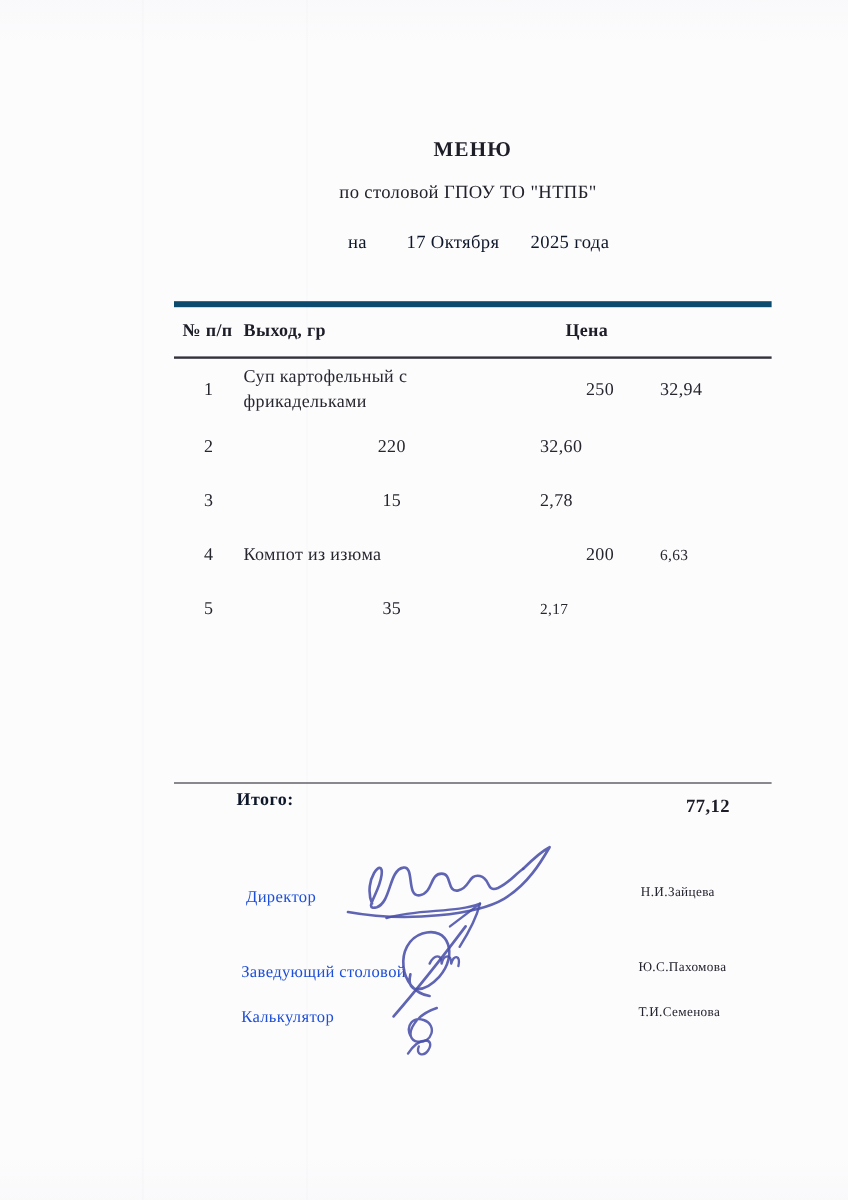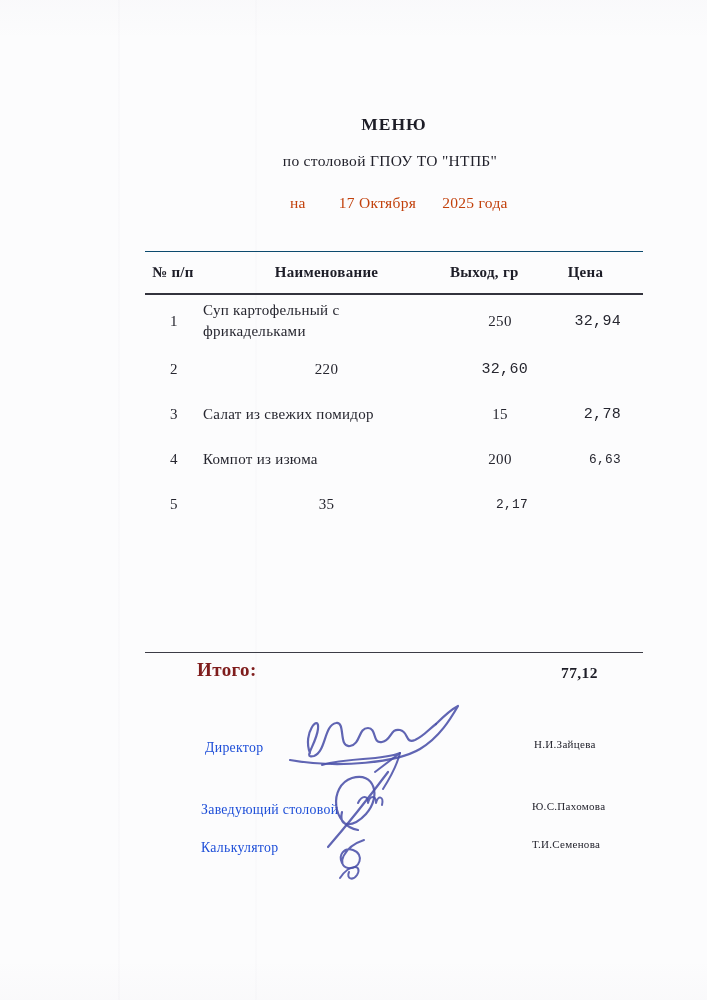--- a/index.html
+++ b/index.html
@@ -23,29 +23,29 @@
   
   .doc-title{
     left:0;top:114;width:698px;top:114px;text-align:center;
     font-size:17.5px;font-weight:bold;letter-spacing:1px;color:#1d1d27;
   }
   .doc-subtitle{
     left:0;top:152px;width:690px;text-align:center;
     font-size:15.5px;letter-spacing:.3px;color:#22222c;
   }
   .doc-dateline{
-    left:245px;top:194px;font-size:15.5px;letter-spacing:.3px;color:#c2410c;white-space:nowrap;
+    left:245px;top:194px;font-size:15.5px;letter-spacing:.3px;color:#0f172a;white-space:nowrap;
   }
   .doc-dateline .gap1{display:inline-block;width:33px;}
   .doc-dateline .gap2{display:inline-block;width:26px;}
 
   
   .menu-table{
     left:100px;top:251px;width:498px;
-    border-top:1px solid #0c4a6e;
+    border-top:5px solid #0c4a6e;
   }
   .t-head{
     display:grid;grid-template-columns:58px 247px 100px 93px;
     align-items:center;height:41px;
     border-bottom:2.4px solid #33333d;
     font-weight:bold;font-size:15px;color:#1d1d27;letter-spacing:.3px;
   }
   .t-head .h-num{text-align:left;padding-left:7px;}
   .t-head .h-name{text-align:center;}
   .t-head .h-out{text-align:left;}
@@ -53,32 +53,32 @@
 
   .t-row{
     display:grid;grid-template-columns:58px 247px 100px 93px;
     align-items:center;height:45px;
     font-size:15px;color:#26262f;letter-spacing:.3px;
   }
   .t-row.tall{height:52px;}
   .c-num{text-align:center;}
   .c-name{line-height:21px;max-width:192px;}
   .c-out{text-align:center;}
-  .c-price{text-align:right;padding-right:22px;font-family:Liberation Mono, monospace;}
+  .c-price{text-align:left;padding-right:22px;}
   .c-price.small{font-size:12.8px;}
 
   
   .total-rule{
     left:100px;top:652px;width:498px;height:0;border-top:1.7px solid #3c3c46;
   }
   .total-label{
-    left:152px;top:659px;font-size:19px;font-weight:bold;color:#7f1d1d;letter-spacing:.4px;
+    left:152px;top:659px;font-size:15px;font-weight:bold;color:#0f172a;letter-spacing:.4px;
   }
   .total-value{
-    left:516px;top:664px;width:58px;text-align:left;
+    left:516px;top:664px;width:58px;text-align:center;
     font-size:15.5px;font-weight:bold;color:#1d1d27;letter-spacing:.4px;
   }
 
   
   .sig-role{font-size:13.8px;color:#1d4ed8;letter-spacing:.3px;}
   .sig-name{font-size:11px;color:#23232d;letter-spacing:.3px;}
   .role-a{left:160px;top:740px;}
   .name-a{left:489px;top:738px;}
   .role-b{left:156px;top:802px;}
   .name-b{left:487px;top:800px;}
@@ -93,41 +93,39 @@
 
 <div class="scan-texture"></div>
 
 <div class="abs doc-title">МЕНЮ</div>
 <div class="abs doc-subtitle">по столовой ГПОУ ТО "НТПБ"</div>
 <div class="abs doc-dateline"><span>на</span><span class="gap1"></span><span>17 Октября</span><span class="gap2"></span><span>2025 года</span></div>
 
 <div class="abs menu-table">
   <div class="t-head">
     <div class="h-num">№ п/п</div>
-    <div class="h-name">Наименование</div>
     <div class="h-out">Выход, гр</div>
     <div class="h-price">Цена</div>
   </div>
   <div id="table-body">
   <div class="t-row tall">
     <div class="c-num">1</div>
     <div class="c-name">Суп картофельный с фрикадельками</div>
     <div class="c-out">250</div>
     <div class="c-price">32,94</div>
   </div>
 
   <div class="t-row">
     <div class="c-num">2</div>
     <div class="c-out">220</div>
     <div class="c-price">32,60</div>
   </div>
 
   <div class="t-row">
     <div class="c-num">3</div>
-    <div class="c-name">Салат из свежих помидор</div>
     <div class="c-out">15</div>
     <div class="c-price">2,78</div>
   </div>
 
   <div class="t-row">
     <div class="c-num">4</div>
     <div class="c-name">Компот из изюма</div>
     <div class="c-out">200</div>
     <div class="c-price small">6,63</div>
   </div>

